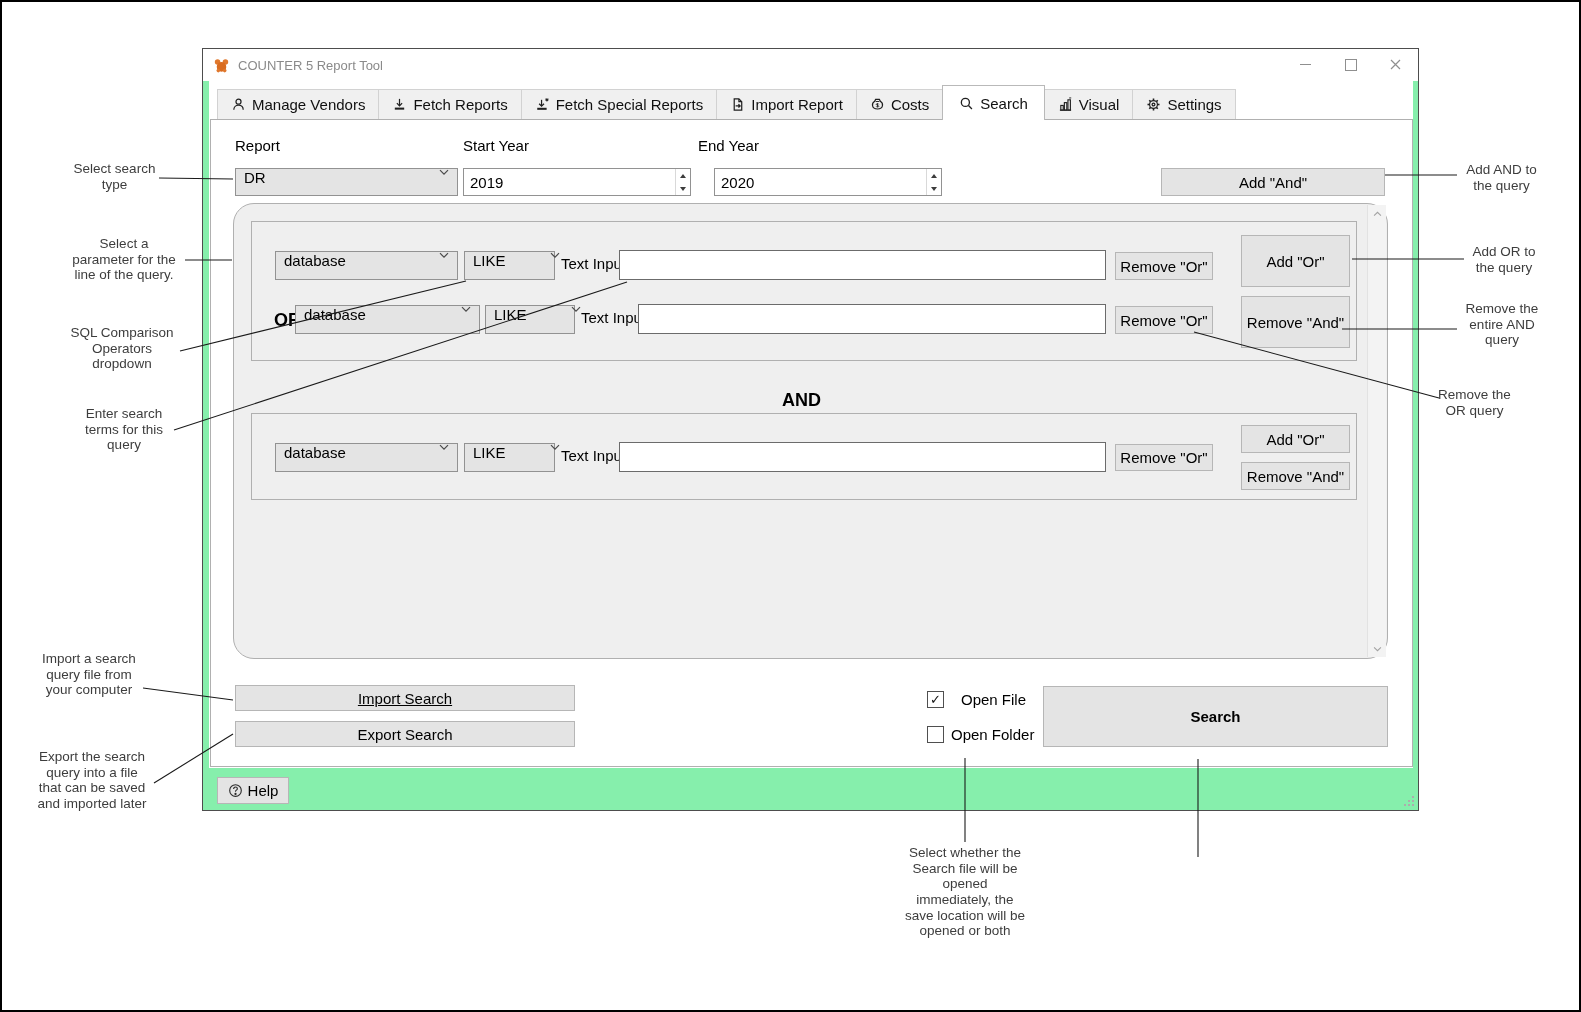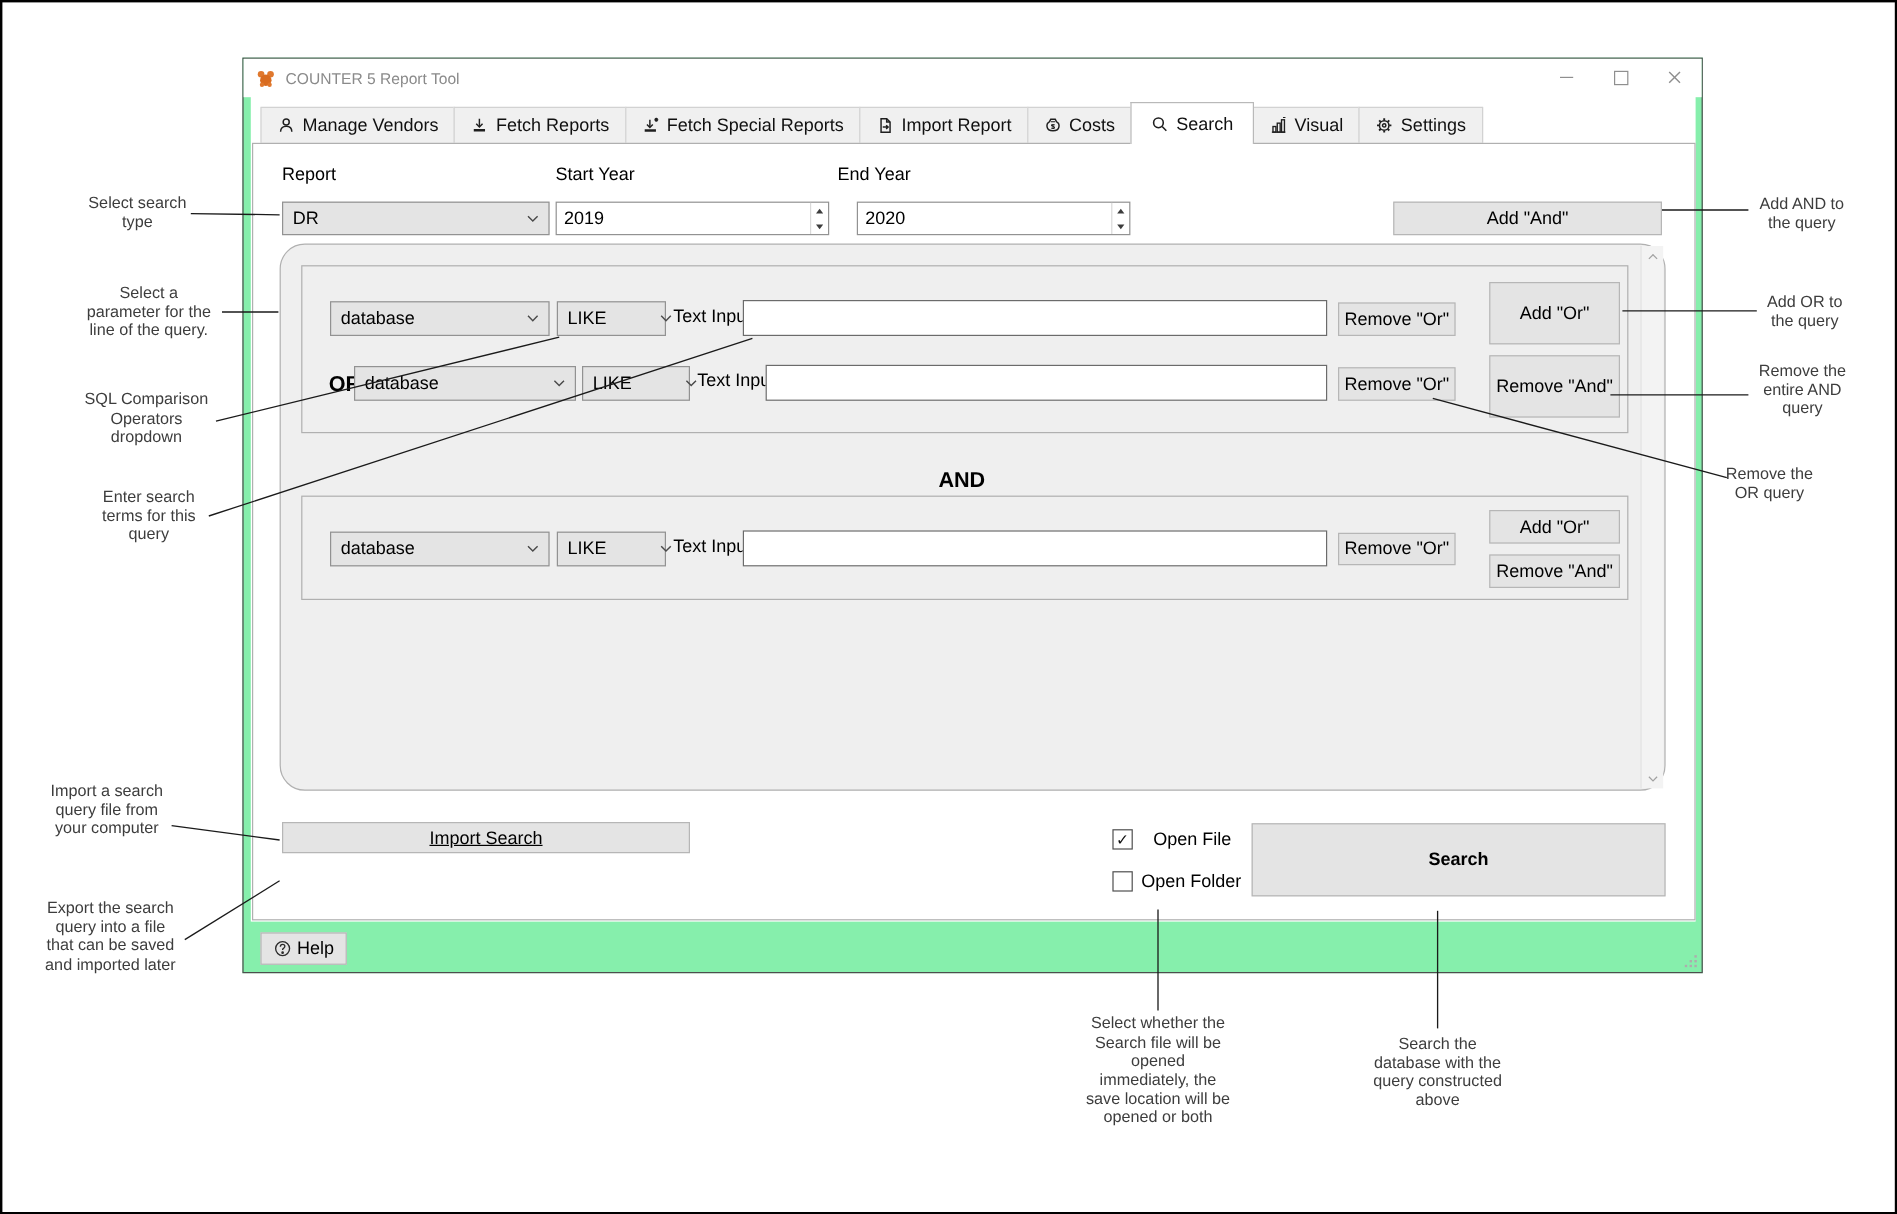--- a/index.html
+++ b/index.html
@@ -16,21 +16,21 @@
   .wc-max{width:10px;height:10px;border:1px solid #8f8f8f;}
 
   .nb-bg{left:6px;top:31px;width:1204px;height:688px;background:#ffffff;}
   .tabstrip{left:14px;top:37px;height:34px;display:flex;align-items:flex-end;}
   .tab{height:29px;background:#f0f0f0;border:1px solid #d2d2d2;display:flex;align-items:center;padding:0 13px;margin-right:-1px;font-size:15px;color:#101010;white-space:nowrap;}
   .tab svg{margin-right:6px;}
   .tab.sel{height:34px;background:#ffffff;border:1px solid #b9b9b9;border-bottom:none;z-index:3;padding:0 16px;}
   .panel{left:7px;top:70px;width:1203px;height:648px;background:#ffffff;border:1px solid #b0b0b0;z-index:1;}
 
   .lbl{font-size:15px;color:#000;}
-  .combo{background:#e4e4e4;border:1px solid #929292;display:flex;align-items:center;padding:0 8px;font-size:15px;color:#000;gap:44px;}
+  .combo{background:#e4e4e4;border:1px solid #929292;display:flex;padding:0 8px;font-size:15px;color:#000;gap:44px;}
   .combo .chev{margin-left:auto;}
   .tinput{background:#fff;border:1px solid #6b6b6b;font-family:"Liberation Sans",sans-serif;font-size:15px;padding:0 6px;outline:none;}
   .spinwrap{background:#fff;border:1px solid #929292;display:flex;}
   .spinwrap input{flex:1;border:none;outline:none;font-family:"Liberation Sans",sans-serif;font-size:15px;padding:0 6px;background:transparent;}
   .spincol{width:17px;display:flex;flex-direction:column;border-left:1px solid #d9d9d9;}
   .spincell{flex:1;display:flex;align-items:center;justify-content:center;cursor:default;}
   .tri-up{width:0;height:0;border-left:3.5px solid transparent;border-right:3.5px solid transparent;border-bottom:4.5px solid #3c3c3c;}
   .tri-dn{width:0;height:0;border-left:3.5px solid transparent;border-right:3.5px solid transparent;border-top:4.5px solid #3c3c3c;}
 
   .btn{background:#e4e4e4;border:1px solid #b6b6b6;display:flex;align-items:center;justify-content:center;font-size:15px;color:#000;cursor:default;}
@@ -298,20 +298,21 @@
             </div>
           <div class="scellar">
               <svg class="icon" width="9" height="6" viewBox="0 0 10 7">
                 <path d="M1,1.5 L5,5.5 L9,1.5" fill="none" stroke="#a2a2a2" stroke-width="1.2"></path>
               </svg>
             </div>
         </div>
       </div>
 
       <div class="abs btn" style="left:24px;top:565px;width:340px;height:26px;text-decoration:underline;">Import Search</div>
+      <div class="abs btn" style="left:24px;top:601px;width:340px;height:26px;">Export Search</div>
 
       <div class="abs" style="left:716px;top:571px;display:flex;align-items:center;">
         <span class="cbx">
             <span class="mark">✓</span>
           </span>
         <span class="lbl" style="margin-left:17px;text-align:center;">Open File</span>
       </div>
       <div class="abs" style="left:716px;top:606px;display:flex;align-items:center;">
         <span class="cbx">
             <span class="mark"></span>
@@ -370,24 +371,20 @@
   <div class="abs anno" style="left:893px;top:843px;width:140px;">Select whether the
 Search file will be
 opened
 immediately, the
 save location will be
 opened or both</div>
   <div class="abs anno" style="left:25px;top:747px;width:130px;">Export the search
 query into a file
 that can be saved
 and imported later</div>
-  <div class="abs anno" style="left:1133px;top:860px;width:126px;">Search the
-database with the
-query constructed
-above</div>
 
   <svg class="abs overlay" viewBox="0 0 1581 1012">
     <g stroke="#1a1a1a" stroke-width="1.1" fill="none">
       <line x1="157" y1="176" x2="231" y2="177"></line>
       <line x1="183" y1="258" x2="230" y2="258"></line>
       <line x1="178" y1="349" x2="464" y2="279"></line>
       <line x1="172" y1="428" x2="625" y2="280"></line>
       <line x1="1383" y1="173" x2="1455" y2="173"></line>
       <line x1="1350" y1="257" x2="1462" y2="257"></line>
       <line x1="1340" y1="327" x2="1455" y2="327"></line>

